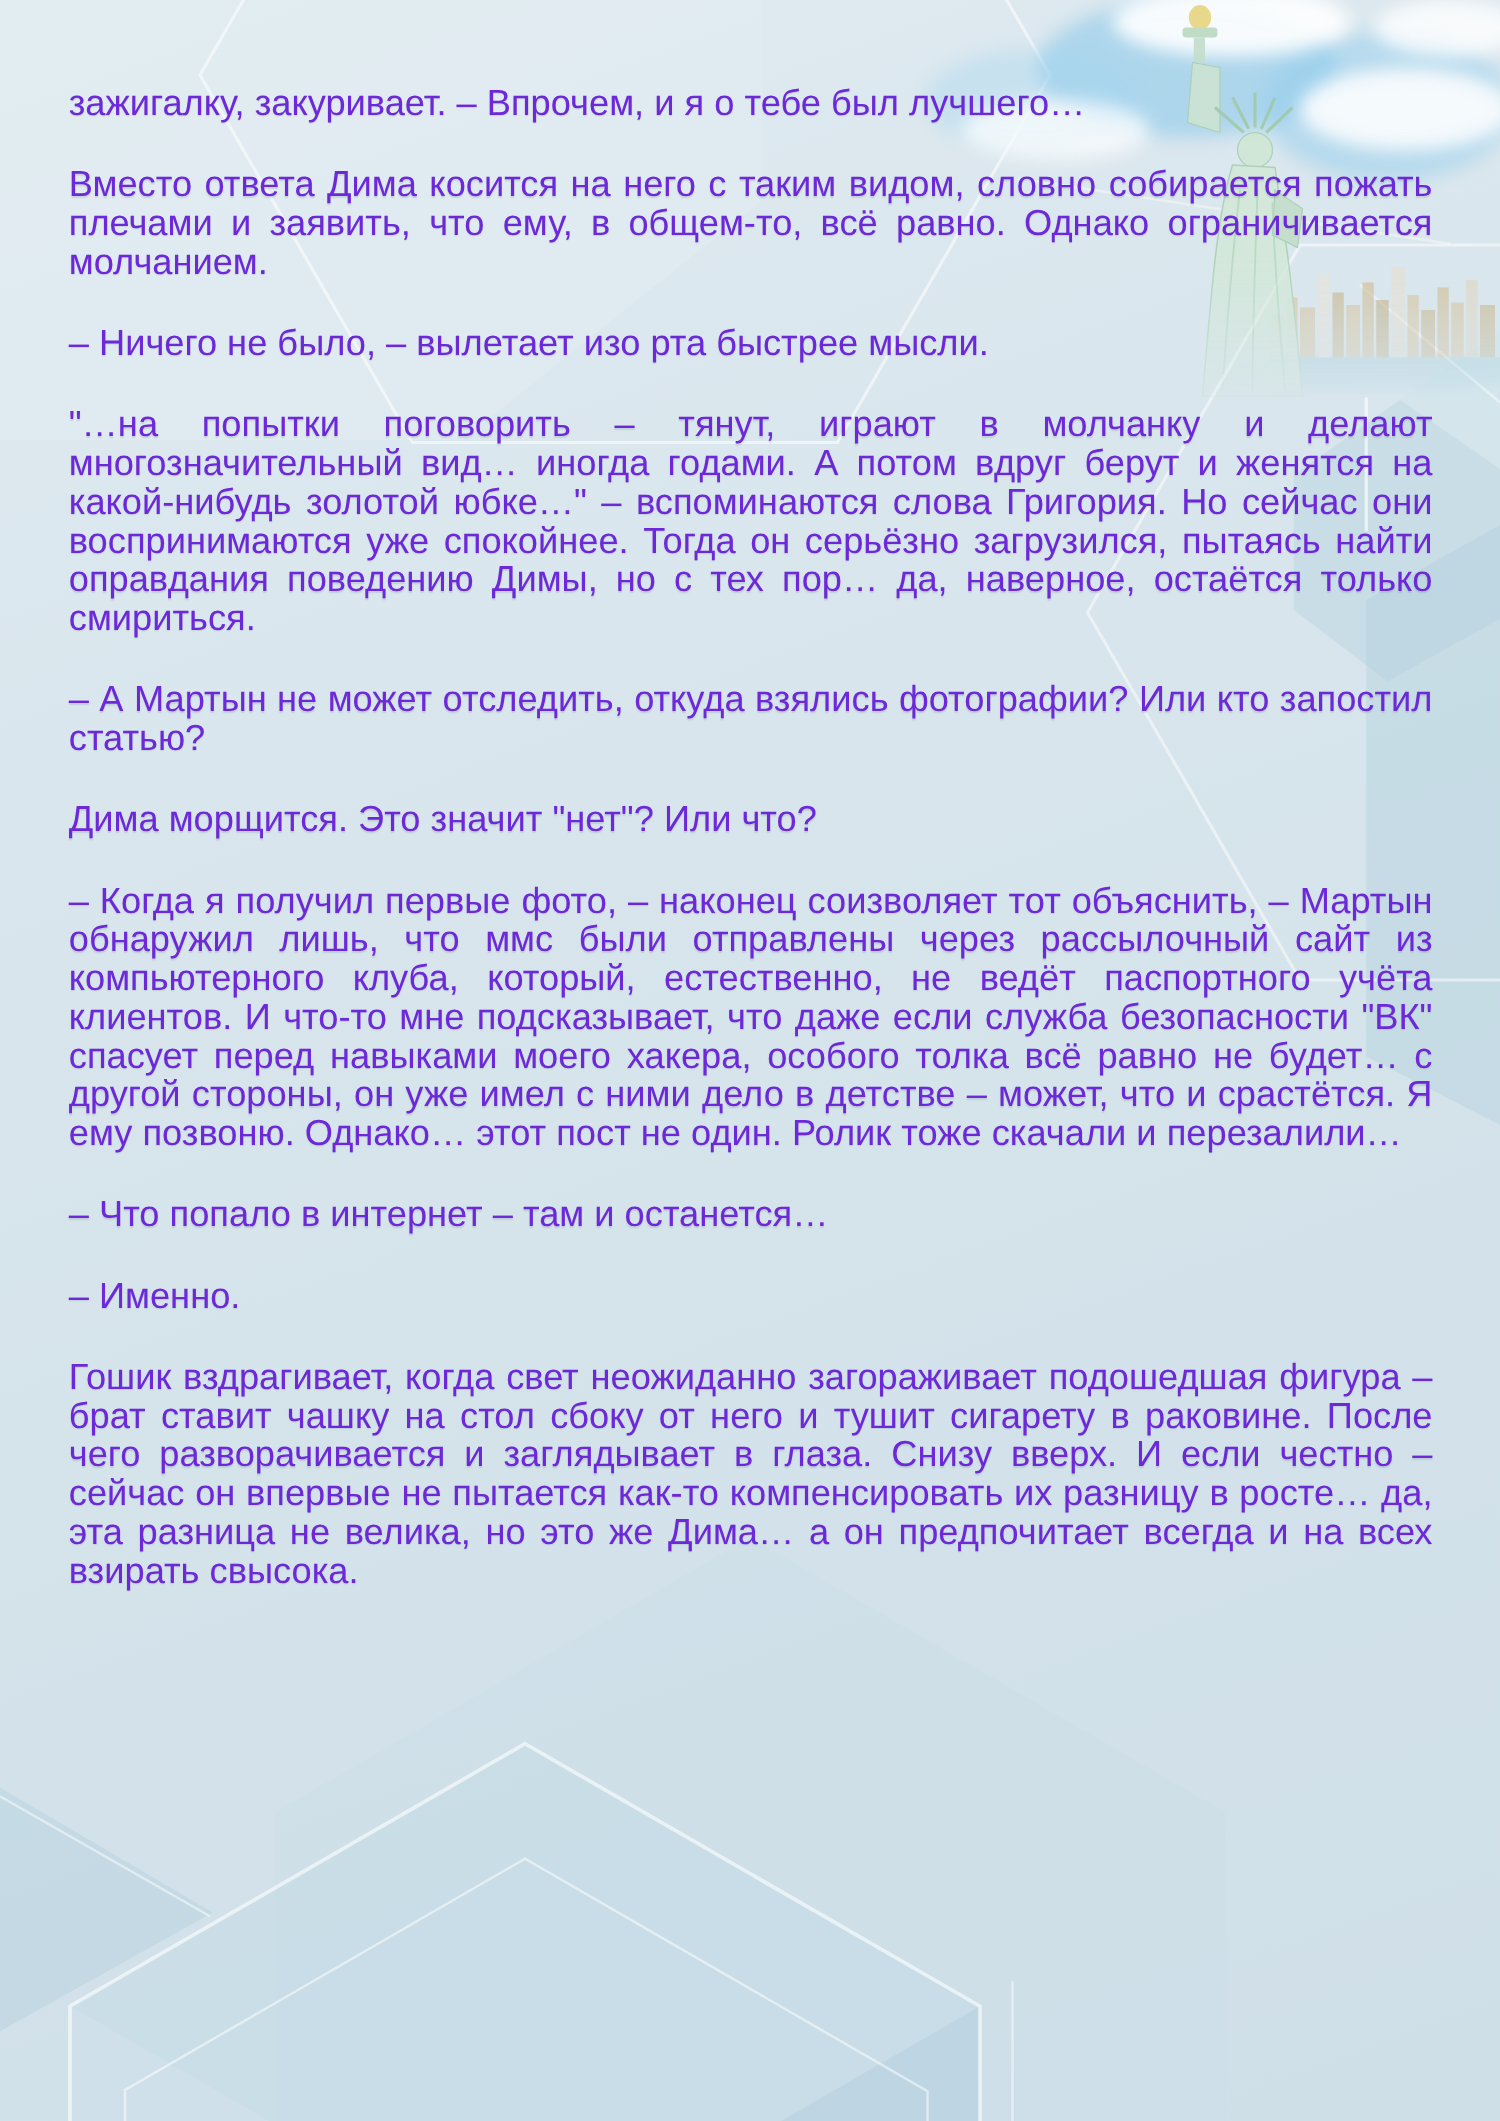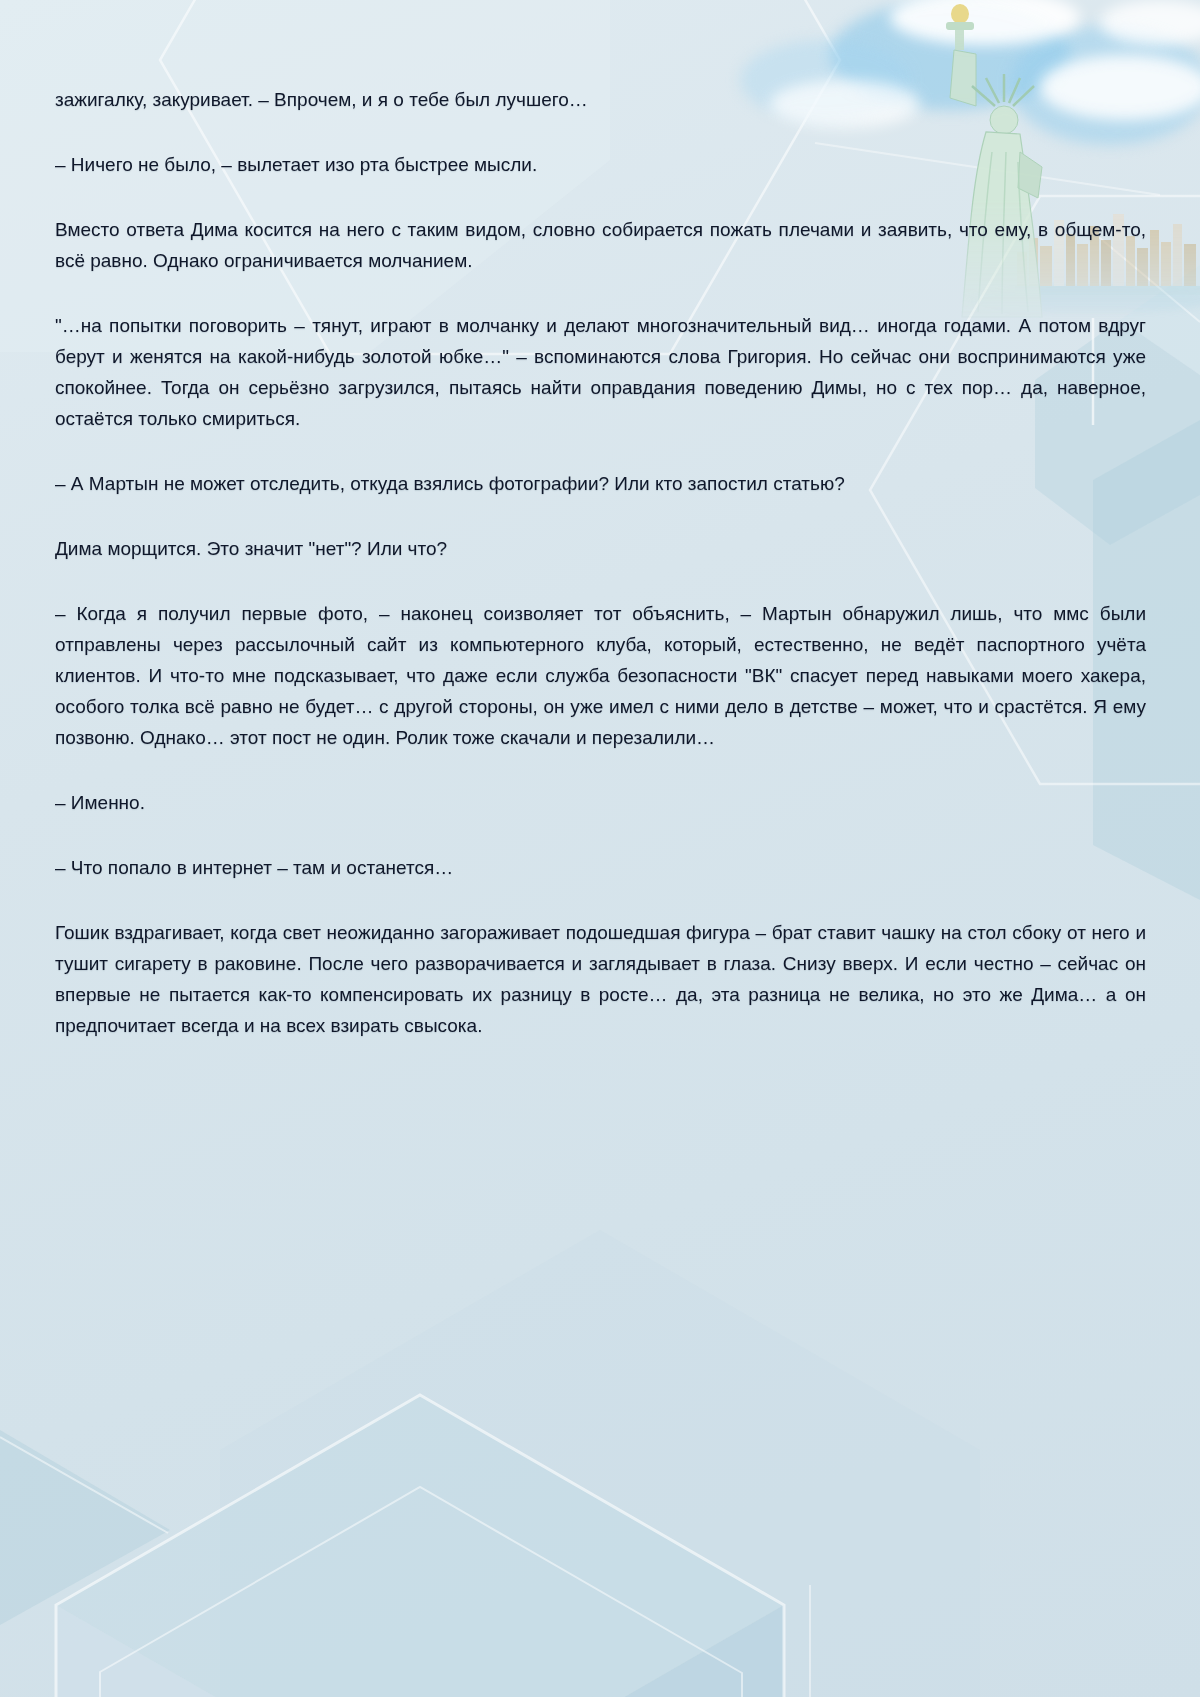--- a/index.html
+++ b/index.html
@@ -23,22 +23,22 @@
   .sky3{left:60px;top:40px;width:170px;height:80px;background:rgba(160,212,240,.35);}
   .cloud1{left:210px;top:-10px;width:190px;height:55px;background:rgba(255,255,255,.9);}
   .cloud2{left:360px;top:55px;width:170px;height:65px;background:rgba(255,255,255,.85);}
   .cloud3{left:90px;top:80px;width:150px;height:48px;background:rgba(255,255,255,.7);}
   .cloud4{left:420px;top:0px;width:120px;height:45px;background:rgba(255,255,255,.8);}
   .water{left:290px;top:287px;width:240px;height:26px;background:rgba(142,198,222,.55);border-radius:40%;filter:blur(3px);}
   .statue-svg{position:absolute;left:240px;top:2px;}
   .skyline-svg{position:absolute;left:335px;top:200px;}
   
   .text-block{
-    position:absolute;left:55px;right:54px;top:84px;
-    color:#0f172a;font-size:19px;line-height:31px;
+    position:absolute;left:55px;right:54px;top:68px;
+    color:#6d28d9;font-size:29px;line-height:31px;
   }
   .text-block p{
     margin:0 0 34px 0;text-align:justify;text-align-last:left;
     text-shadow:0 1px 1px rgba(120,140,152,.25);
   }
 </style>
 </head>
 <body>
 
 <div class="page">
@@ -124,24 +124,24 @@
       <g stroke="#aed4b9" stroke-width="1.5" opacity="0.8">
         <path d="M72,150 C66,200 62,250 58,310" fill="none"></path>
         <path d="M86,150 C84,210 82,260 82,312" fill="none"></path>
         <path d="M98,160 C100,220 104,265 108,310" fill="none"></path>
       </g>
     </svg>
   </div>
 
   <main class="text-block">
     <p>зажигалку, закуривает. – Впрочем, и я о тебе был лучшего…</p>
+    <p>Вместо ответа Дима косится на него с таким видом, словно собирается пожать плечами и заявить, что ему, в общем-то, всё равно. Однако ограничивается молчанием.</p>
     <p>– Ничего не было, – вылетает изо рта быстрее мысли.</p>
-    <p>Вместо ответа Дима косится на него с таким видом, словно собирается пожать плечами и заявить, что ему, в общем-то, всё равно. Однако ограничивается молчанием.</p>
     <p>"…на попытки поговорить – тянут, играют в молчанку и делают многозначительный вид… иногда годами. А потом вдруг берут и женятся на какой-нибудь золотой юбке…" – вспоминаются слова Григория. Но сейчас они воспринимаются уже спокойнее. Тогда он серьёзно загрузился, пытаясь найти оправдания поведению Димы, но с тех пор… да, наверное, остаётся только смириться.</p>
     <p>– А Мартын не может отследить, откуда взялись фотографии? Или кто запостил статью?</p>
     <p>Дима морщится. Это значит "нет"? Или что?</p>
     <p>– Когда я получил первые фото, – наконец соизволяет тот объяснить, – Мартын обнаружил лишь, что ммс были отправлены через рассылочный сайт из компьютерного клуба, который, естественно, не ведёт паспортного учёта клиентов. И что-то мне подсказывает, что даже если служба безопасности "ВК" спасует перед навыками моего хакера, особого толка всё равно не будет… с другой стороны, он уже имел с ними дело в детстве – может, что и срастётся. Я ему позвоню. Однако… этот пост не один. Ролик тоже скачали и перезалили…</p>
+    <p>– Что попало в интернет – там и останется…</p>
     <p>– Именно.</p>
-    <p>– Что попало в интернет – там и останется…</p>
     <p>Гошик вздрагивает, когда свет неожиданно загораживает подошедшая фигура – брат ставит чашку на стол сбоку от него и тушит сигарету в раковине. После чего разворачивается и заглядывает в глаза. Снизу вверх. И если честно – сейчас он впервые не пытается как-то компенсировать их разницу в росте… да, эта разница не велика, но это же Дима… а он предпочитает всегда и на всех взирать свысока.</p>
   </main>
 
 </div>
 
 </body></html>

